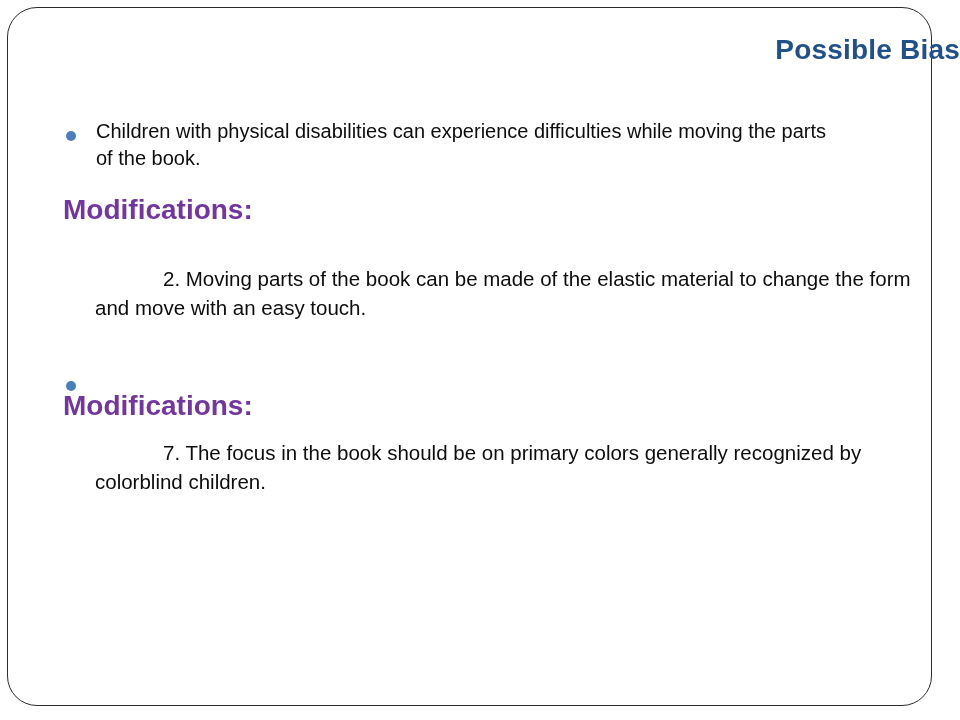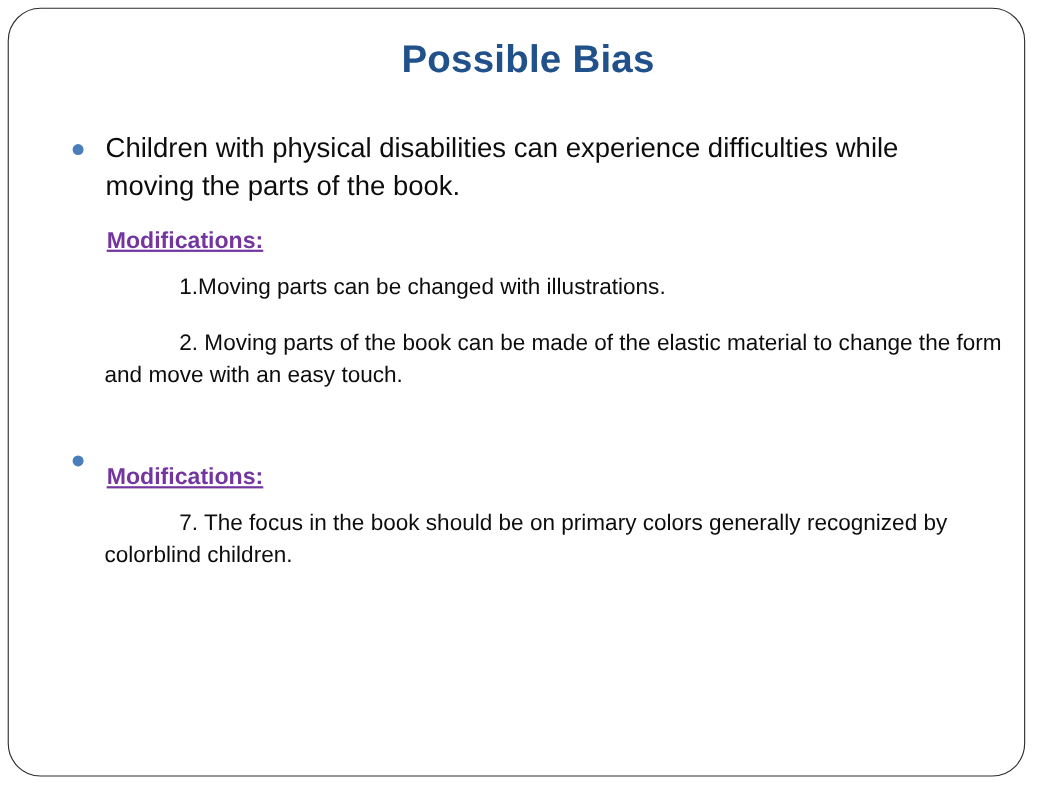--- a/index.html
+++ b/index.html
@@ -39,22 +39,22 @@
     height: 720px;
     padding: 0;
   }
 
   
   .slide-title {
     position: absolute;
     left: 0;
     top: 34px;
     width: 960px;
-    text-align: center;
-    font-size: 35px;
+    text-align: right;
+    font-size: 28px;
     font-weight: bold;
     color: #21518B;
     letter-spacing: 0.2px;
     line-height: 1.12;
   }
 
   
   .content {
     position: absolute;
     left: 0;
@@ -74,34 +74,33 @@
     position: absolute;
     left: 66px;
     top: 13px;
     width: 10px;
     height: 10px;
     border-radius: 50%;
     background: #4A7EBB;
   }
 
   .bullet-text {
-    font-size: 25px;
+    font-size: 20px;
     line-height: 1.36;
     color: #0d0d0d;
     font-weight: normal;
   }
 
   
   .mods-heading {
-    margin-left: 97px;
-    font-size: 21px;
+    margin-left: 63px;
+    font-size: 28px;
     font-weight: bold;
     color: #7336A0;
     line-height: 1.42;
-    text-decoration: underline;
   }
 
   
   .sub-item {
     margin-left: 95px;
     margin-right: 40px;
     font-size: 20.5px;
     line-height: 1.42;
     color: #0d0d0d;
     text-indent: 68px;
@@ -128,21 +127,20 @@
         <span class="bullet-dot" style="background: rgb(74, 126, 187);"></span>
         <div class="bullet-text" style="color: rgb(13, 13, 13);">Children with physical disabilities can experience difficulties while moving the parts of the book.</div>
       </div>
 
       <div class="spacer-sm"></div>
 
       <div class="mods-heading" style="color: rgb(115, 54, 160);">Modifications:</div>
 
       <div class="spacer-sm"></div>
 
-      <div class="sub-item" style="color: rgb(13, 13, 13);">1.Moving parts can be changed with illustrations.</div>
 
       <div class="spacer-md"></div>
 
       <div class="sub-item" style="color: rgb(13, 13, 13);">2. Moving parts of the book can be made of the elastic material to change the form and move with an easy touch.</div>
 
       <div class="spacer-lg"></div>
 
       <div class="bullet-row">
         <span class="bullet-dot" style="background: rgb(74, 126, 187);"></span>
       </div>

